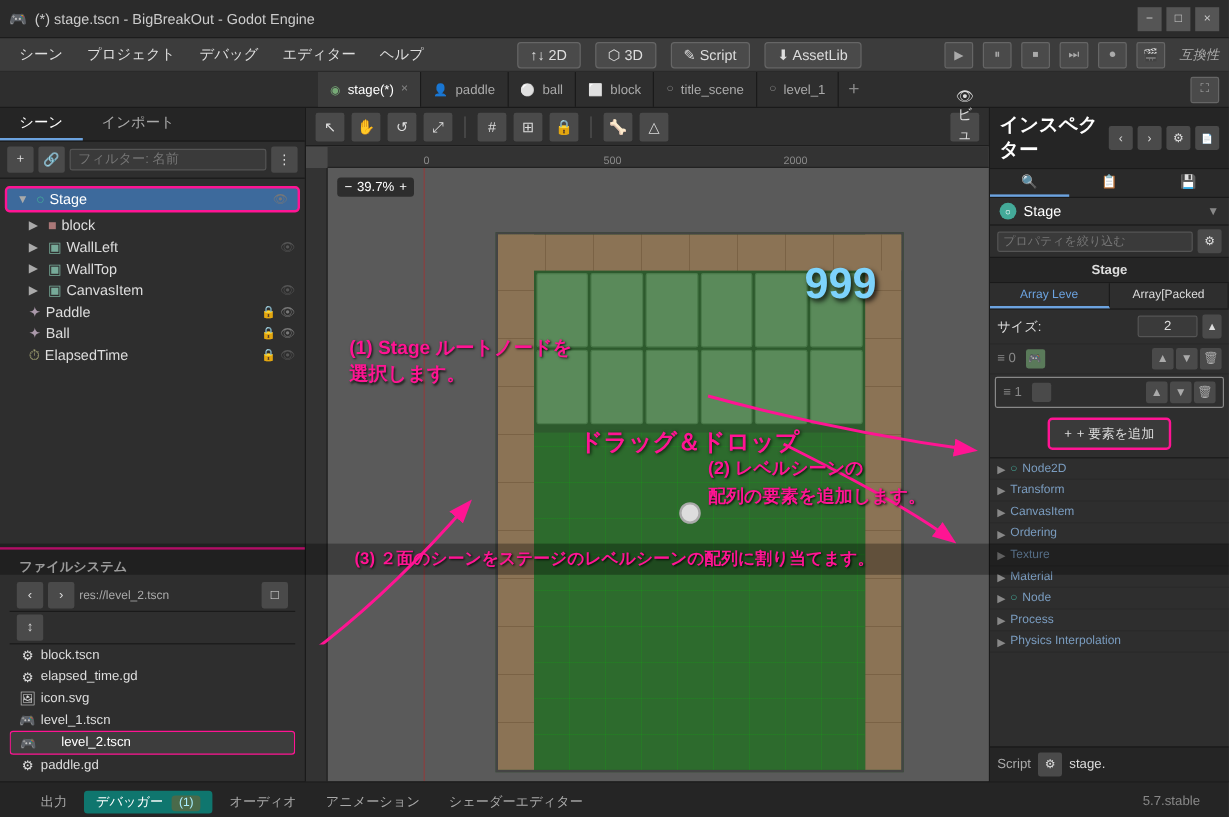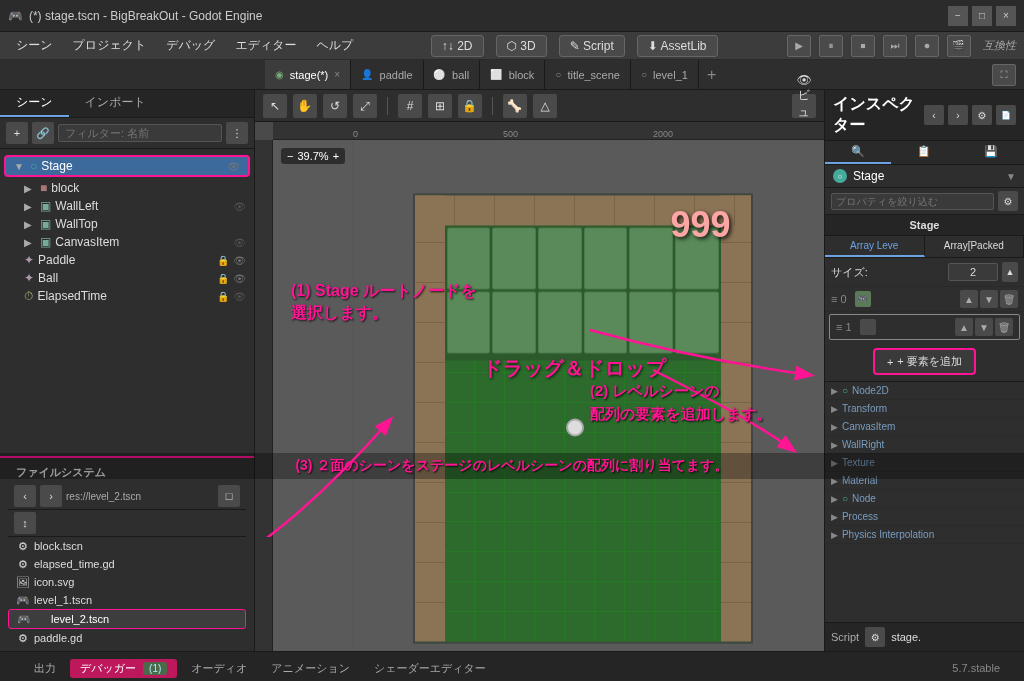--- a/index.html
+++ b/index.html
@@ -46,21 +46,21 @@
     .node-icon { font-size: 12px; }
     .item-actions { margin-left: auto; display: flex; gap: 3px; color: #777; font-size: 10px; }
 
     
     .canvas-area { flex: 1; background: #1e1e1e; display: flex; flex-direction: column; position: relative; }
     .canvas-toolbar { background: #2e2e2e; height: 32px; display: flex; align-items: center; padding: 0 8px; gap: 6px; border-bottom: 1px solid #1a1a1a; }
     .canvas-btn { width: 24px; height: 24px; background: #4a4a4a; border: none; color: #ddd; cursor: pointer; font-size: 12px; display: flex; align-items: center; justify-content: center; border-radius: 2px; }
     .canvas-viewport { flex: 1; position: relative; overflow: hidden; background: #4a4a4a; }
     .zoom-indicator { position: absolute; top: 8px; left: 8px; background: rgba(0,0,0,0.5); color: #fff; padding: 2px 6px; font-size: 11px; border-radius: 3px; display: flex; align-items: center; gap: 4px; }
     .game-canvas { position: absolute; left: 50%; top: 50%; transform: translate(-40%, -45%); width: 340px; height: 450px; background: #2d5a2d; border: 2px solid #444; }
-    .score-text { position: absolute; top: 8px; right: 20px; font-size: 36px; font-weight: bold; color: #fca5a5; text-shadow: 2px 2px 4px rgba(0,0,0,0.8); }
+    .score-text { position: absolute; top: 20px; right: 20px; font-size: 36px; font-weight: bold; color: #7dd3fc; text-shadow: 2px 2px 4px rgba(0,0,0,0.8); }
     .ball-sprite { position: absolute; width: 18px; height: 18px; border-radius: 50%; border: 2px solid #aaa; background: #ddd; top: 50%; left: 45%; }
     .wall-left { position: absolute; left: 0; top: 0; bottom: 0; width: 30px; background: repeating-linear-gradient(0deg, #8b7355, #8b7355 39px, #7a6245 39px, #7a6245 40px); }
     .wall-right { position: absolute; right: 0; top: 0; bottom: 0; width: 30px; background: repeating-linear-gradient(0deg, #8b7355, #8b7355 39px, #7a6245 39px, #7a6245 40px); }
     .wall-top { position: absolute; left: 0; right: 0; top: 0; height: 30px; background: repeating-linear-gradient(90deg, #8b7355, #8b7355 39px, #7a6245 39px, #7a6245 40px); }
     .block-area { position: absolute; left: 30px; right: 30px; top: 30px; height: 130px; display: grid; grid-template-columns: repeat(6, 1fr); gap: 2px; padding: 2px; }
     .block { background: #5a8a5a; border: 1px solid #4a7a4a; border-radius: 2px; }
     .grid-overlay { position: absolute; inset: 0; background: repeating-linear-gradient(0deg, transparent, transparent 29px, rgba(0,200,0,0.15) 29px, rgba(0,200,0,0.15) 30px), repeating-linear-gradient(90deg, transparent, transparent 29px, rgba(0,200,0,0.15) 29px, rgba(0,200,0,0.15) 30px); }
 
     
     .right-panel { width: 200px; background: #2e2e2e; border-left: 1px solid #1a1a1a; display: flex; flex-direction: column; }
@@ -89,21 +89,21 @@
     .item-action-btn { width: 18px; height: 18px; background: #4a4a4a; border: none; color: #aaa; cursor: pointer; font-size: 10px; display: flex; align-items: center; justify-content: center; border-radius: 2px; }
     .add-btn-row { display: flex; align-items: center; justify-content: center; padding: 6px; border-bottom: 1px solid #1a1a1a; }
     .add-element-btn { display: flex; align-items: center; gap: 4px; background: #3a3a3a; border: 1px solid #555; color: #ddd; padding: 4px 12px; font-size: 11px; cursor: pointer; border-radius: 3px; }
     .prop-section { padding: 3px 6px; border-bottom: 1px solid #2a2a2a; }
     .prop-section-title { font-size: 10px; color: #7a9cbf; cursor: pointer; display: flex; align-items: center; gap: 4px; }
     .prop-section-arrow { color: #888; font-size: 9px; }
 
     
     .bottom-panel { height: 33px; background: #252525; border-top: 1px solid #1a1a1a; display: flex; align-items: center; padding: 0 24px; gap: 4px; }
     .bottom-tab { padding: 2px 10px; font-size: 11px; color: #aaa; cursor: pointer; border-radius: 3px; }
-    .bottom-tab.active { background: #be185d; color: #fff; }
+    .bottom-tab.active { background: #0f766e; color: #fff; }
     .bottom-right { margin-left: auto; font-size: 11px; color: #888; }
     .debug-badge { background: #4a6a4a; color: #aef; padding: 1px 6px; border-radius: 3px; font-size: 10px; }
 
     
     .left-bottom { border-top: 1px solid #3a3a3a; padding: 4px 8px; }
     .filesystem-header { display: flex; align-items: center; padding: 3px 8px; }
     .fs-nav { display: flex; align-items: center; padding: 2px 6px; gap: 4px; font-size: 11px; color: #aaa; border-bottom: 1px solid #1a1a1a; }
     .fs-filter { display: flex; align-items: center; padding: 2px 6px; gap: 4px; border-bottom: 1px solid #1a1a1a; }
     .fs-filter-input { flex: 1; background: #3a3a3a; border: 1px solid #555; color: #ddd; padding: 2px 4px; font-size: 10px; border-radius: 2px; }
     .fs-items { overflow-y: auto; }
@@ -489,21 +489,21 @@
     </div>
     <div class="prop-section">
       <div class="prop-section-title">
         <span class="prop-section-arrow">▶</span>
         <span>CanvasItem</span>
       </div>
     </div>
     <div class="prop-section">
       <div class="prop-section-title">
         <span class="prop-section-arrow">▶</span>
-        <span>WallRight</span>
+        <span>Ordering</span>
       </div>
     </div>
     <div class="prop-section">
       <div class="prop-section-title">
         <span class="prop-section-arrow">▶</span>
         <span>Texture</span>
       </div>
     </div>
     <div class="prop-section">
       <div class="prop-section-title">

